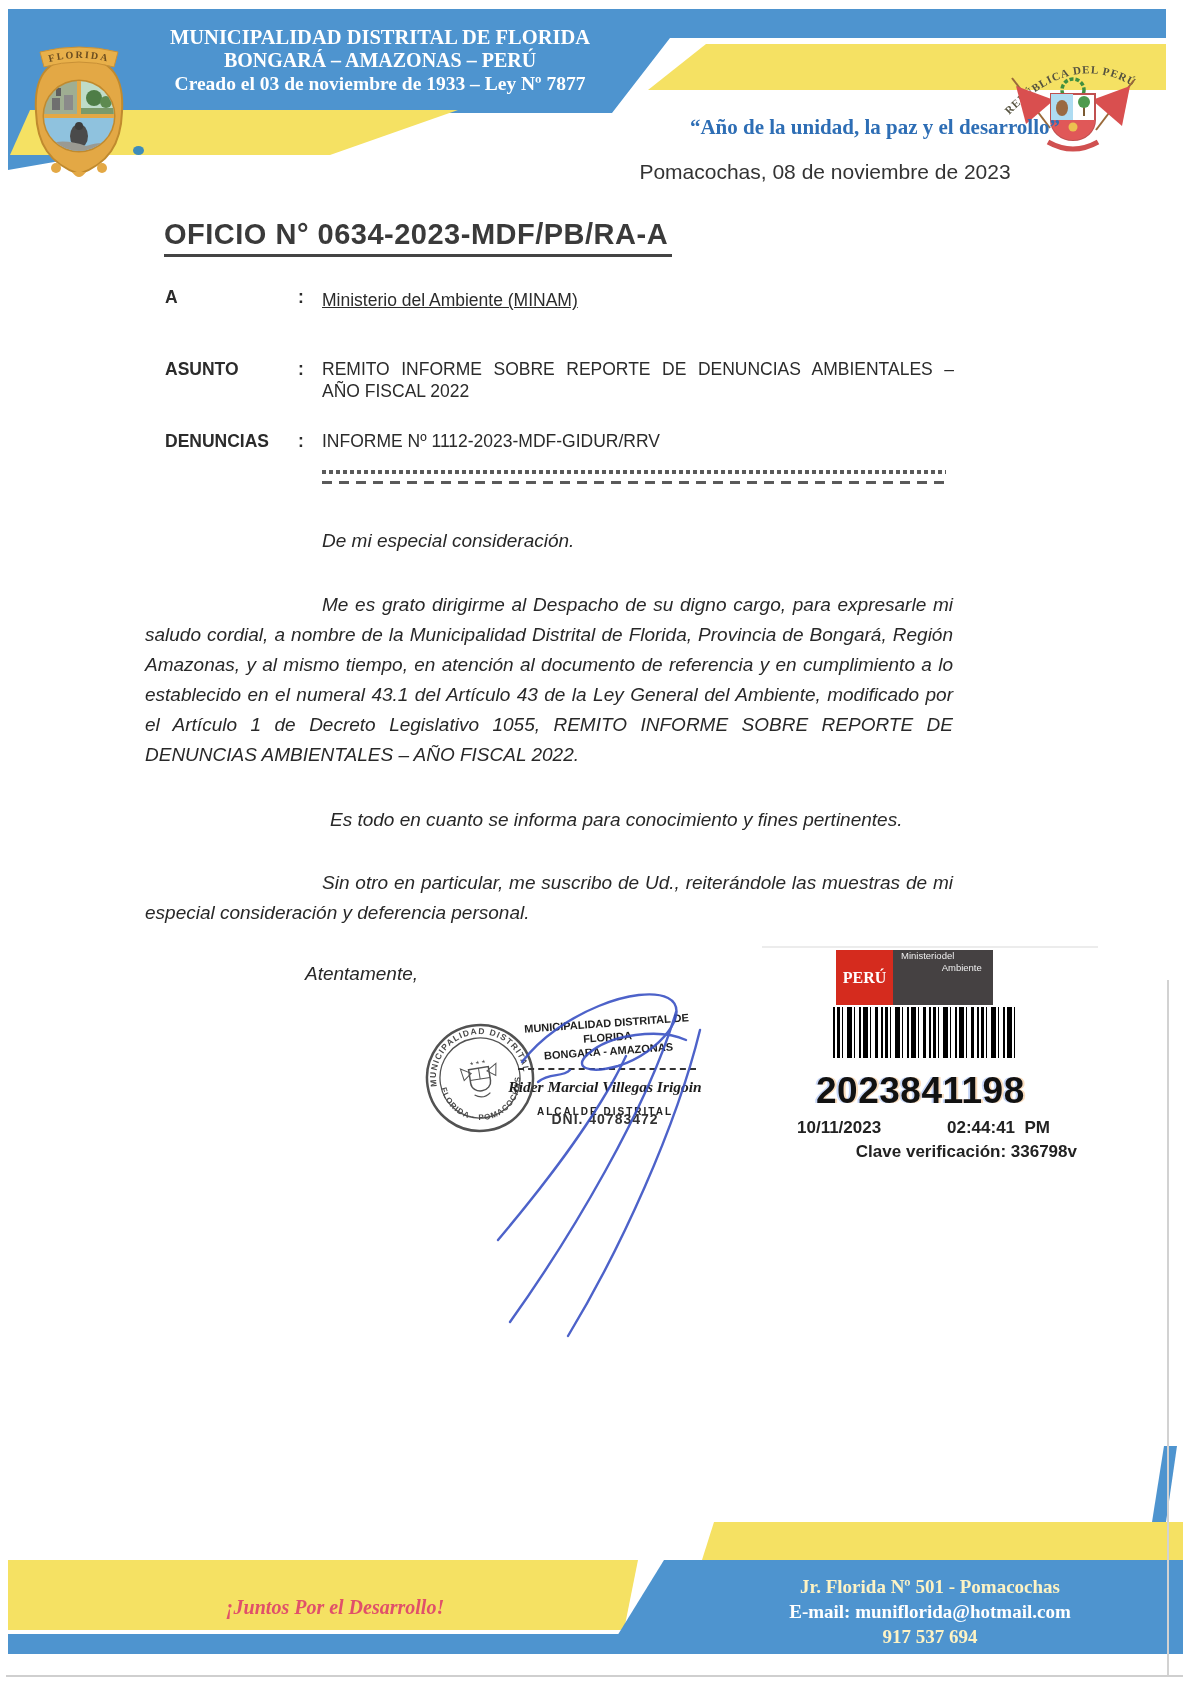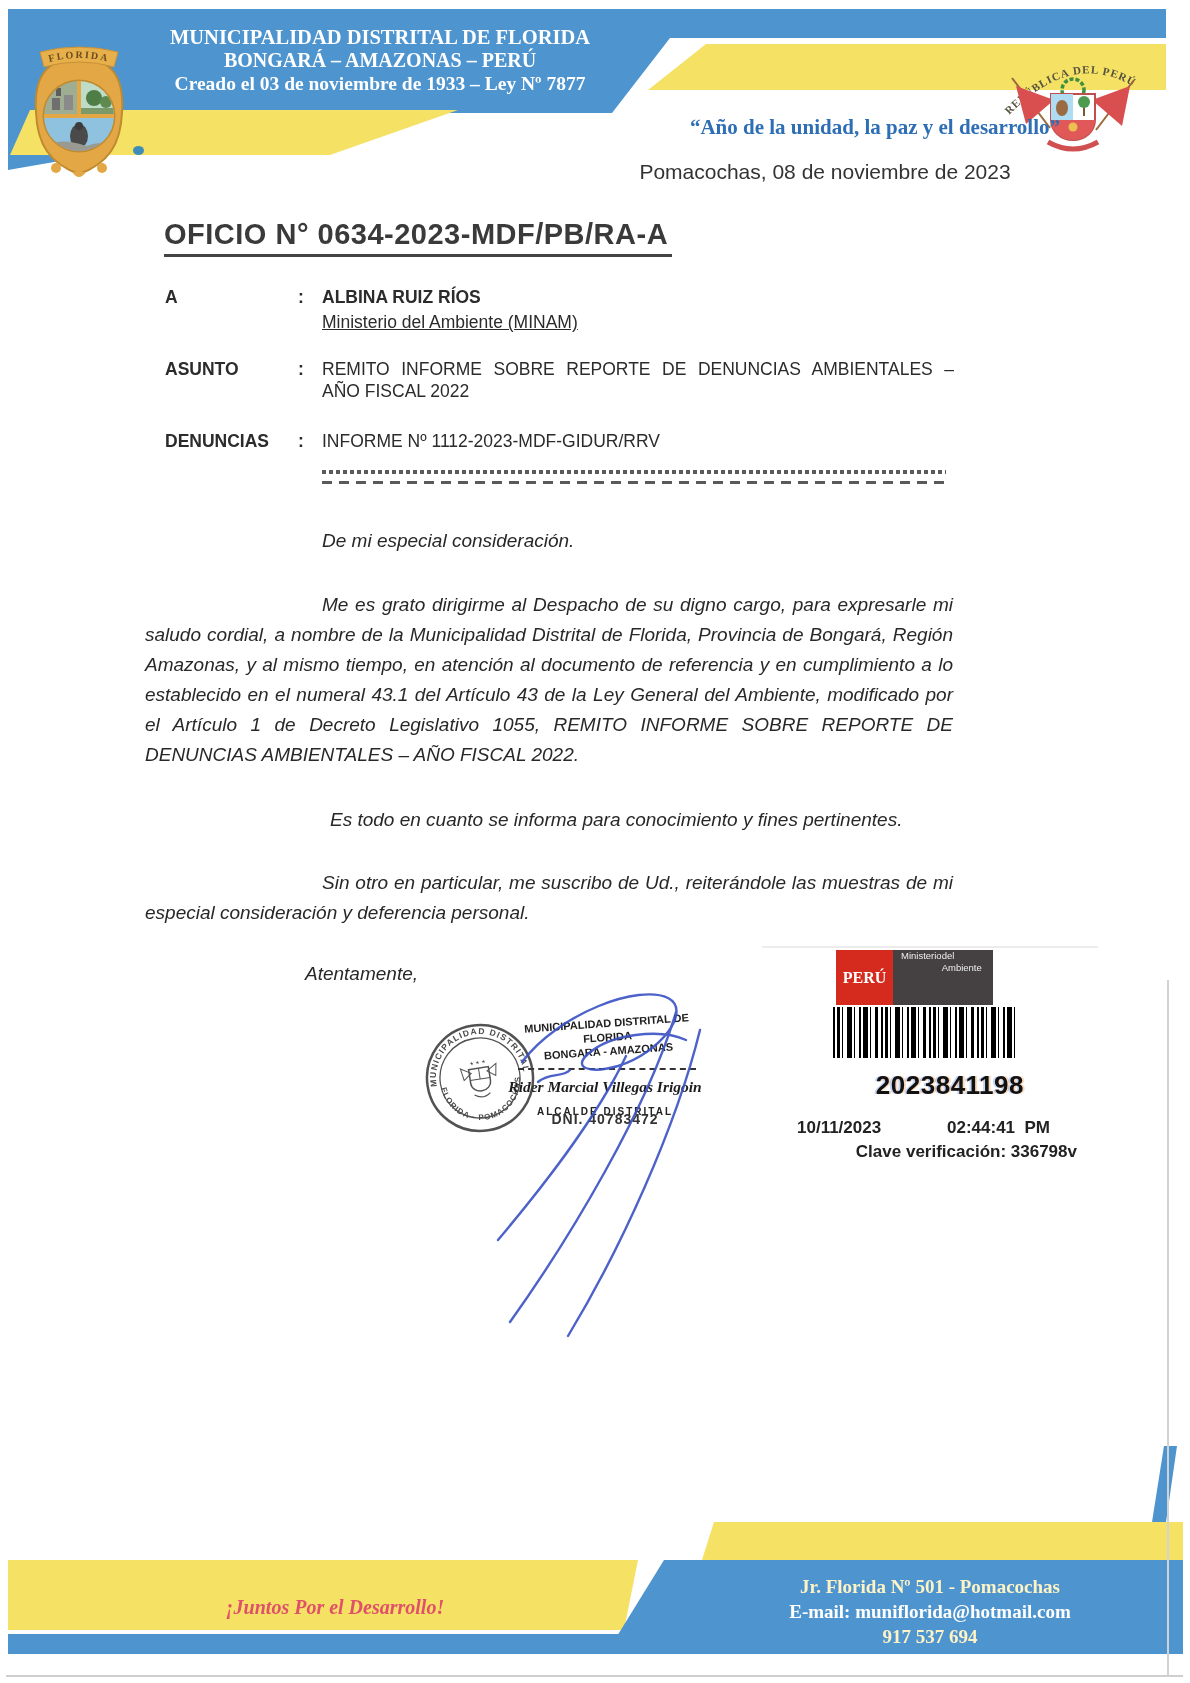--- a/index.html
+++ b/index.html
@@ -64,21 +64,21 @@
   .minam{left:836px;top:950px;width:157px;height:55px;display:flex;}
   .minam-red{width:57px;background:#d52b1e;color:#fff;display:flex;align-items:center;justify-content:center;
              font-family:"Liberation Serif",serif;font-weight:bold;font-size:16px;}
   .minam-dark{width:100px;background:#454142;color:#eee;font-size:9.5px;line-height:12px;
               display:flex;flex-direction:row;justify-content:center;padding-left:8px;box-sizing:border-box;}
   .barcode{left:833px;top:1007px;width:184px;height:51px;background:repeating-linear-gradient(90deg,
      #000 0 2px,transparent 2px 4px,#000 4px 7px,transparent 7px 9px,#000 9px 10px,transparent 10px 14px,
      #000 14px 19px,transparent 19px 21px,#000 21px 22px,transparent 22px 26px,#000 26px 28px,
      transparent 28px 30px,#000 30px 35px,transparent 35px 37px,#000 37px 38px,transparent 38px 42px,
      #000 42px 45px,transparent 45px 48px);}
-  .vnum{left:816px;top:1070px;width:208px;text-align:right;font-weight:bold;font-size:26px;letter-spacing:.5px;
+  .vnum{left:816px;top:1070px;width:208px;text-align:center;font-weight:bold;font-size:37px;letter-spacing:.5px;
         color:#111;text-shadow:2px 0 0 rgba(235,140,40,.30),-2px 0 0 rgba(70,120,230,.30);}
   .vdate{left:797px;top:1118px;width:253px;display:flex;justify-content:space-between;
          font-weight:bold;font-size:17px;color:#222;white-space:pre;}
   .vclave{left:787px;top:1142px;width:290px;text-align:right;font-weight:bold;font-size:17px;color:#222;}
   .scanline{left:762px;top:946px;width:336px;height:2px;background:#ececec;}
   
   .slogan{left:120px;top:1596px;width:430px;text-align:center;color:#e0506a;
           font-family:"Liberation Serif",serif;font-style:italic;font-weight:bold;font-size:20px;}
   .ftext{left:690px;top:1574px;width:480px;text-align:center;font-family:"Liberation Serif",serif;
          font-weight:bold;font-size:19px;line-height:25px;}
@@ -167,21 +167,20 @@
 
   <div class="abs motto">“Año de la unidad, la paz y el desarrollo”</div>
   <div class="abs placedate">Pomacochas, 08 de noviembre de 2023</div>
 
   <div class="abs title">OFICIO N° 0634-2023-MDF/PB/RA-A</div>
 
   <div class="abs frow" style="top:286px;">
     <span class="flabel">A</span>
     <span class="fcolon">:</span>
     <span class="fvalue">
-      <span class="v-bold" style="display:block;">ALBINA RUIZ RÍOS</span>
       <span class="v-under" style="display:block;">Ministerio del Ambiente (MINAM)</span>
     </span>
   </div>
   <div class="abs frow" style="top:358px;">
     <span class="flabel">ASUNTO</span>
     <span class="fcolon">:</span>
     <span class="fvalue">
       <span class="stretch" style="display:block;">REMITO INFORME SOBRE REPORTE DE DENUNCIAS AMBIENTALES –</span>
       <span style="display:block;">AÑO FISCAL 2022</span>
     </span>

